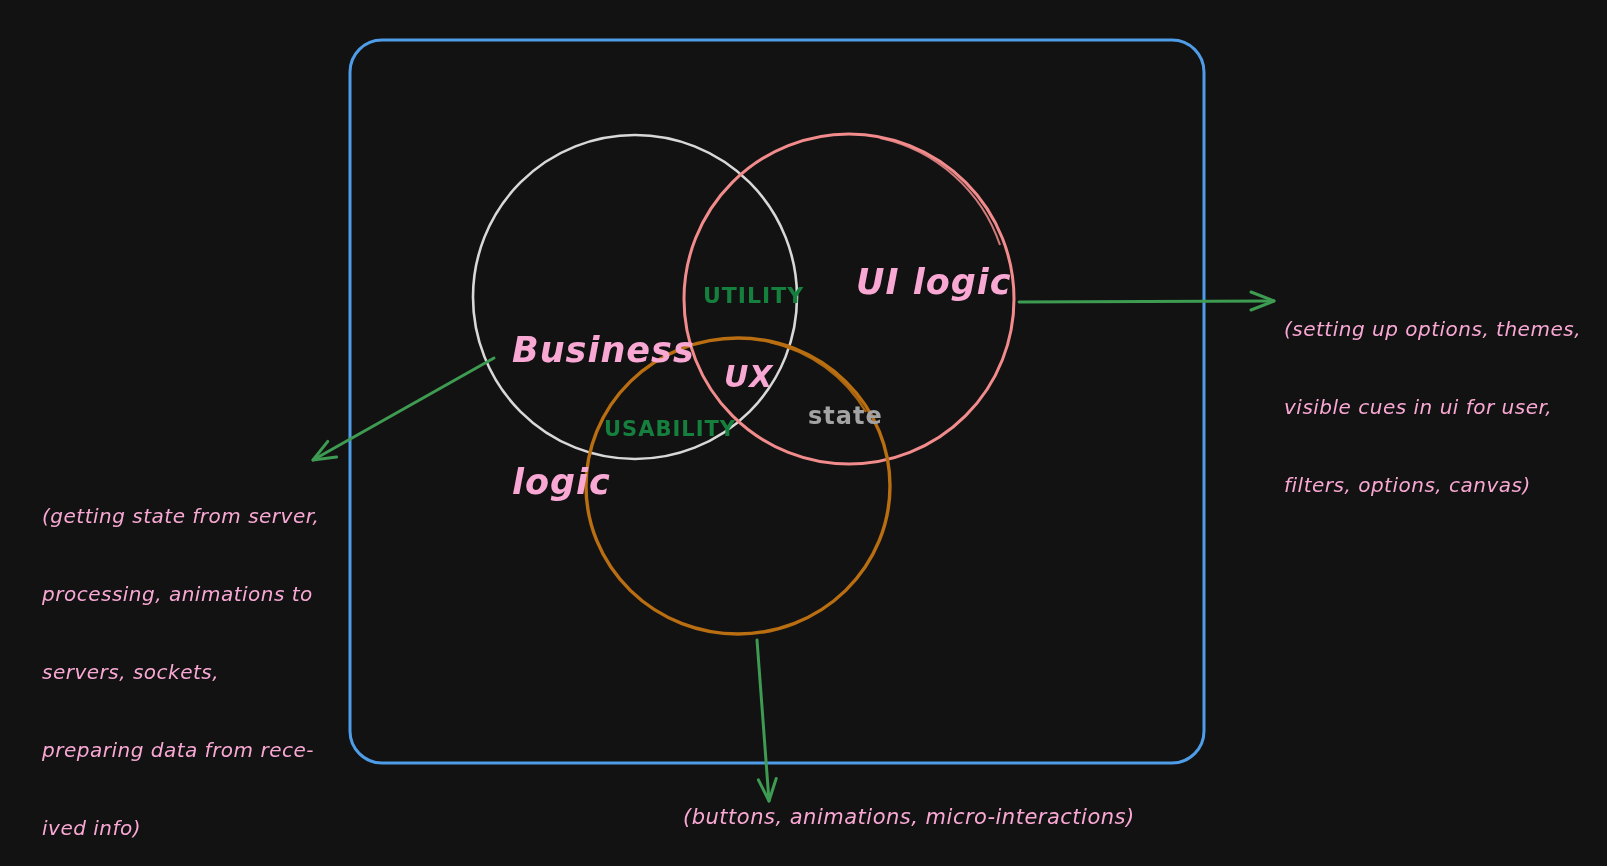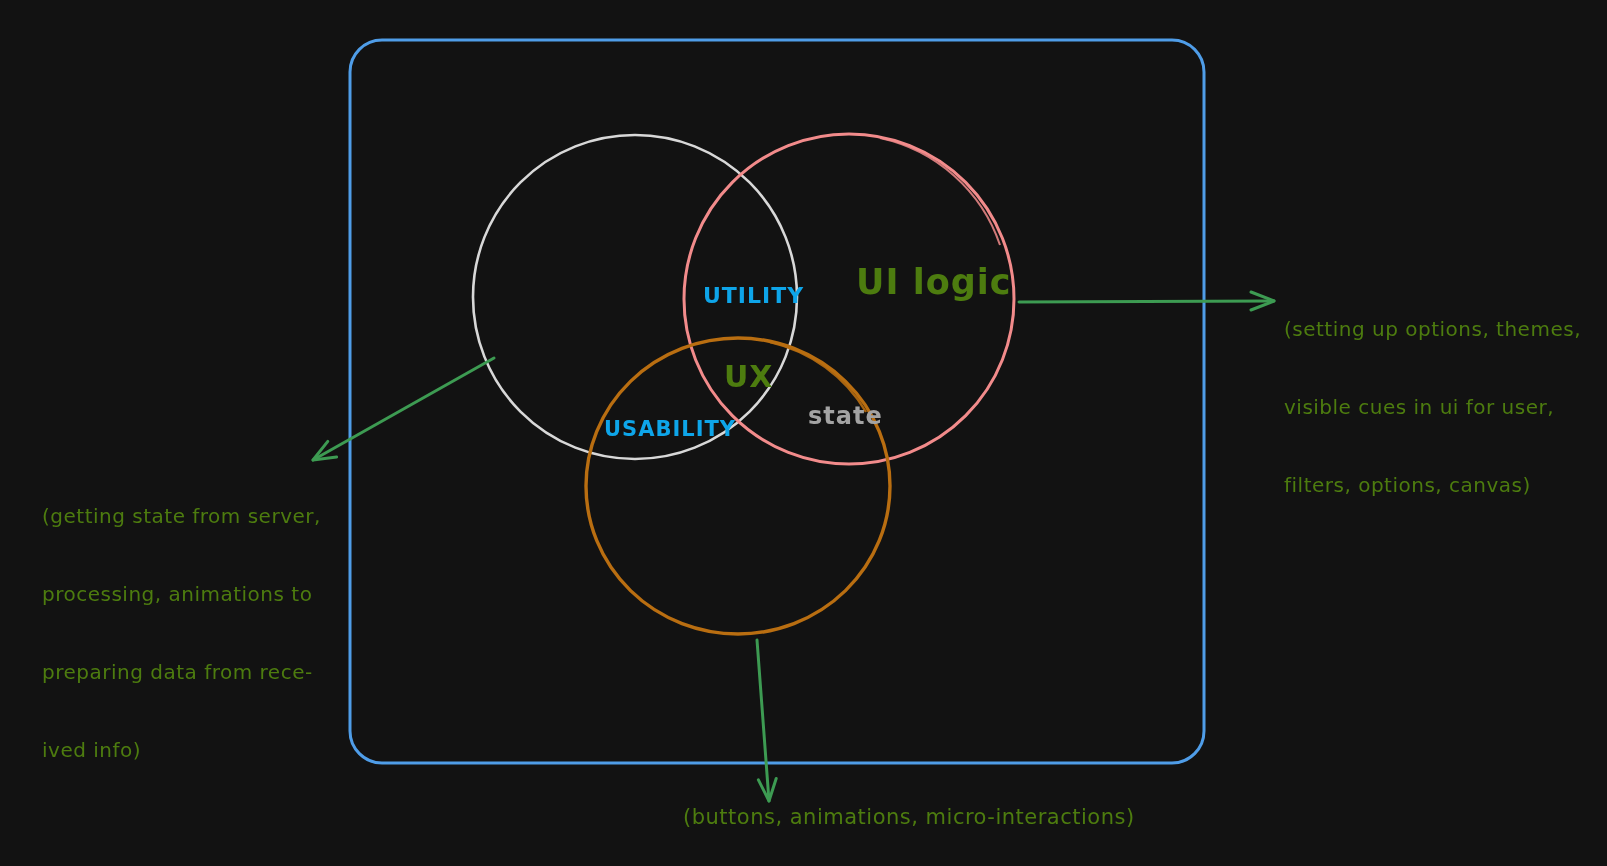--- a/index.html
+++ b/index.html
@@ -5,22 +5,22 @@
   html,body{margin:0;padding:0;background:#121212;}
   #canvas{
     position:relative;
     width:1607px;height:866px;
     background:#121212;
     overflow:hidden;
     font-family:"DejaVu Sans", sans-serif;
   }
   #shapes{position:absolute;left:0;top:0;width:1607px;height:866px;}
   .label{position:absolute;white-space:pre;}
-  .green{color:#4d7c0f;}
-  .blue{color:#0ea5e9;}
+  .green{color:#f9a8d4;font-style:italic;}
+  .blue{color:#15803d;}
   .pink{color:#a3a3a3;}
   .circle-label{font-size:35px;font-weight:bold;letter-spacing:1px;line-height:44px;}
   .overlap-label{font-weight:bold;letter-spacing:1px;}
   .note{font-size:20px;line-height:26px;letter-spacing:0.5px;}
 </style>
 </head>
 <body>
 
 <div id="canvas">
 
@@ -45,35 +45,40 @@
       <path d="M 1019 302 L 1274 301" stroke="#3d9b52"></path>
       <path d="M 1251 292 L 1274 301 L 1251 310" stroke="#3d9b52"></path>
     </g>
 
     <g fill="none" stroke-width="3" stroke-linecap="round" stroke-linejoin="round">
       <path d="M 757 640 L 769 801" stroke="#3d9b52"></path>
       <path d="M 758.4 779.8 L 769 801 L 776.2 778.5" stroke="#3d9b52"></path>
     </g>
   </svg>
 
+  <div class="label circle-label green" style="left:512px;top:240px;">
+    <div>Business</div>
+    <div>logic</div>
+  </div>
 
   <div class="label circle-label green" style="left:856px;top:260px;">UI logic</div>
 
 
   <div class="label overlap-label blue" style="left:703px;top:283px;font-size:22px;">UTILITY</div>
 
   <div class="label overlap-label green" style="left:724px;top:359px;font-size:30px;">UX</div>
 
   <div class="label overlap-label blue" style="left:604px;top:417px;font-size:21px;">USABILITY</div>
 
   <div class="label overlap-label pink" style="left:808px;top:402px;font-size:24px;">state</div>
 
   <div class="label note green" style="left:42px;top:451px;">
     <div>(getting state from server,</div>
     <div>processing, animations to</div>
+    <div>servers, sockets,</div>
     <div>preparing data from rece-</div>
     <div>ived info)</div>
   </div>
 
   <div class="label note green" style="left:1284px;top:264px;">
     <div>(setting up options, themes,</div>
     <div>visible cues in ui for user,</div>
     <div>filters, options, canvas)</div>
   </div>
 

